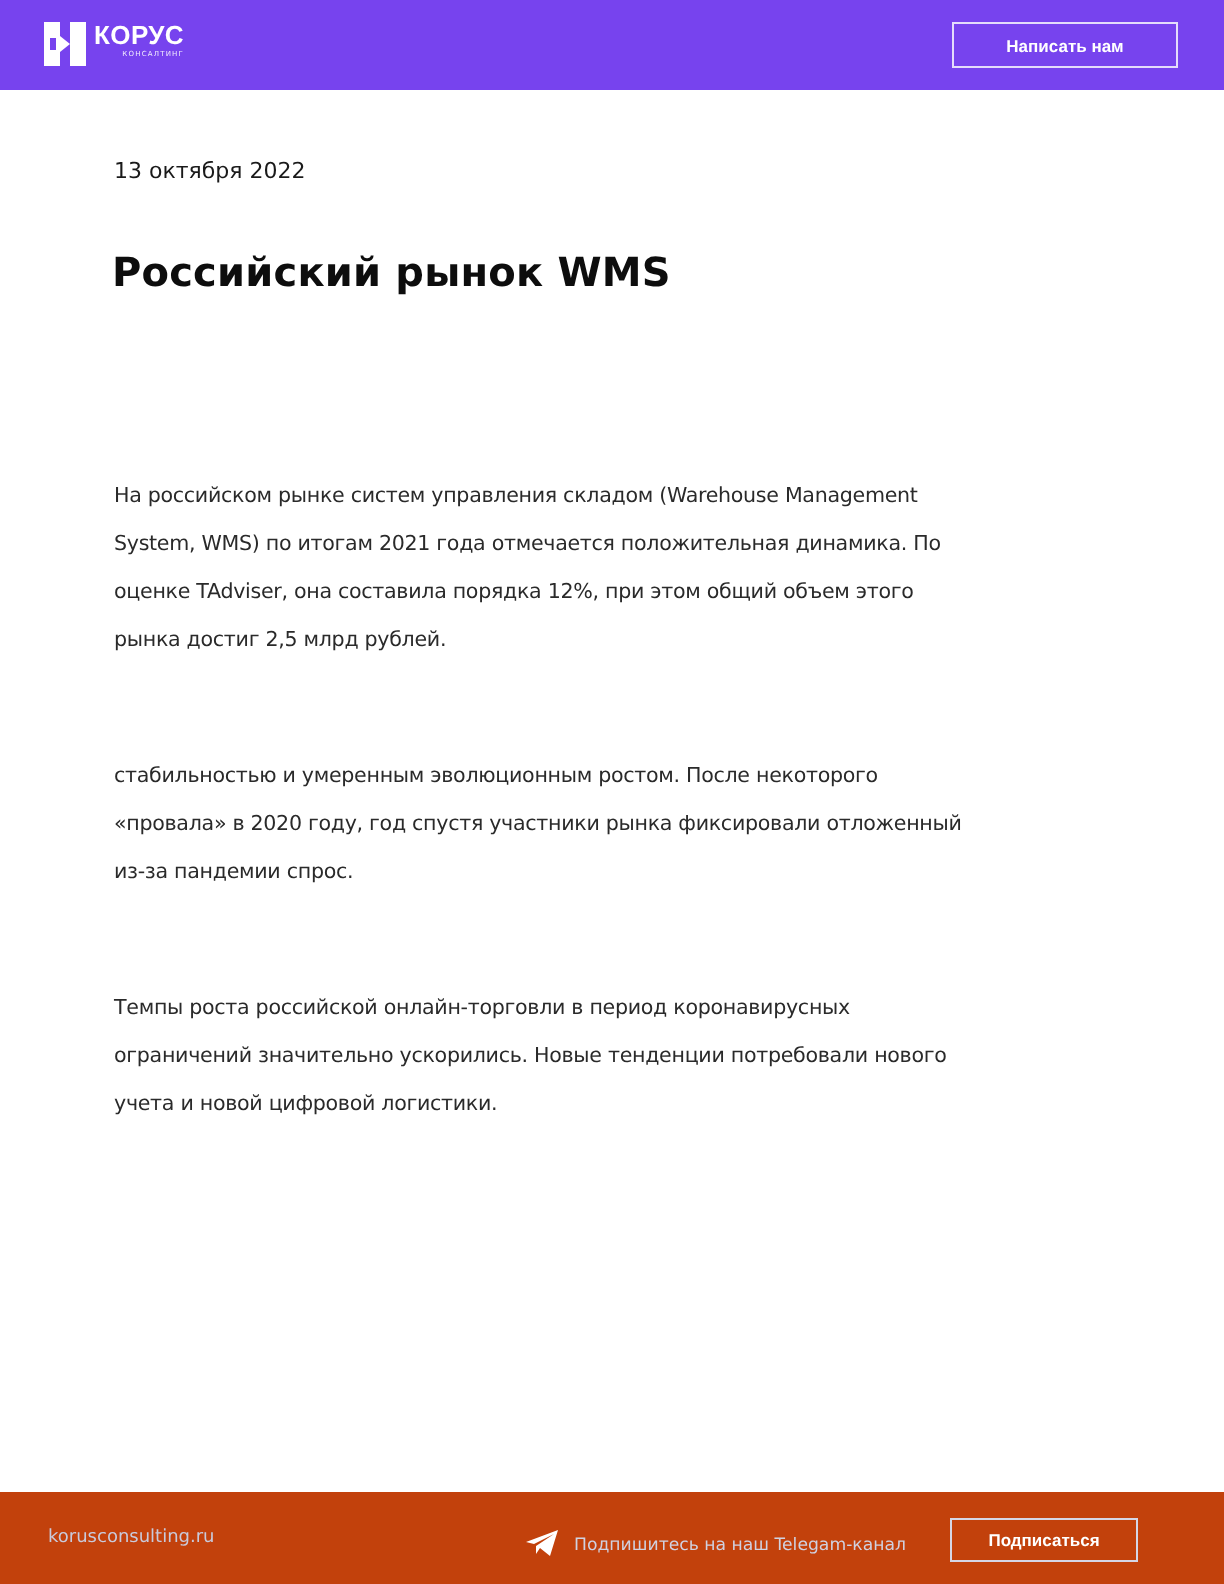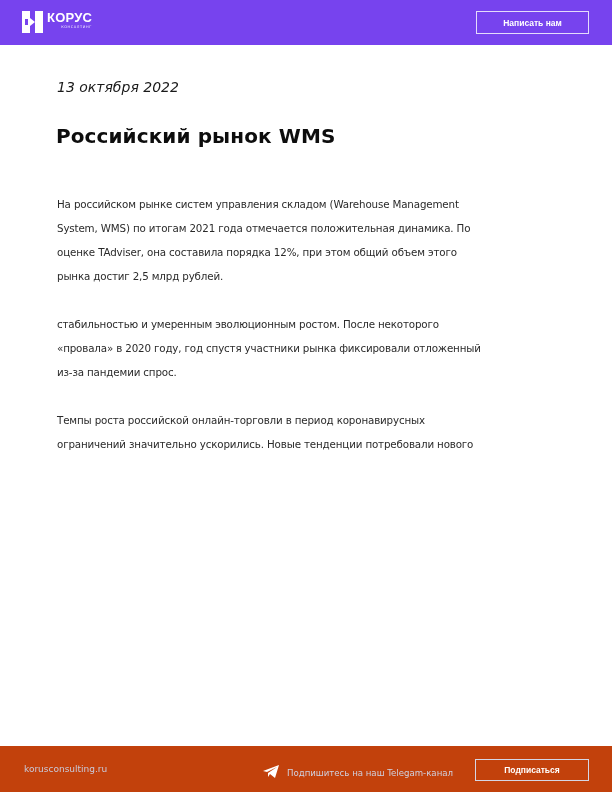--- a/index.html
+++ b/index.html
@@ -17,37 +17,37 @@
     .logo-name { font-family: "Liberation Sans", sans-serif; font-weight: bold; font-size: 13px; letter-spacing: 0.2px; line-height: 14px; }
     .logo-sub { font-size: 3.5px; line-height: 5px; letter-spacing: 0.6px; opacity: 0.9; }
 
     .header-btn {
       position: absolute; left: 476px; top: 11px; width: 113px; height: 23px;
       border: 1.5px solid #e4dcfb; background: transparent; color: #fff;
       font-family: "Liberation Sans", sans-serif; font-weight: bold; font-size: 8.5px;
       display: flex; align-items: center; justify-content: center;
     }
 
-    .date { position: absolute; left: 57px; top: 79px; font-size: 14px; color: #1a1a1a; font-style: italic; }
+    .date { position: absolute; left: 57px; top: 79px; font-size: 11px; color: #1a1a1a; }
     .title { position: absolute; left: 56px; top: 124px; font-family: "DejaVu Sans", sans-serif; font-weight: bold; font-size: 20px; color: #0d0d0d; letter-spacing: 0.1px; }
 
     .content { position: absolute; left: 57px; top: 192px; width: 500px; }
-    .para { font-size: 10.3px; line-height: 24px; color: #2a2a2a; margin-bottom: 24px; letter-spacing: -0.15px; }
+    .para { font-size: 10.3px; line-height: 24px; color: #2a2a2a; margin-bottom: 24px; letter-spacing: -0.15px; margin-top: 44px; }
     .para .line { display: block; white-space: nowrap; }
 
     .footer {
       position: absolute; left: 0; top: 746px; width: 612px; height: 46px;
       background: #c2410c;
       text-align: center;
     }
     .footer-site { position: absolute; left: 24px; top: 18px; font-size: 9px; color: #c9cadb; }
     .footer-tg { position: absolute; left: 263px; top: 17px; display: flex; align-items: center; }
     .footer-tg-text { margin-left: 8px; font-size: 8.6px; color: #d0d1e0; }
     .footer-btn {
-      position: absolute; left: 475px; top: 13px; width: 114px; height: 22px;
+      position: absolute; left: 475px; top: 13px; width: 94px; height: 22px;
       border: 1.5px solid #d5d6e6; background: transparent; color: #fff;
       font-family: "Liberation Sans", sans-serif; font-weight: bold; font-size: 8.5px;
       display: flex; align-items: center; justify-content: center;
     }
   </style>
 </head>
 <body>
 
 <div class="header">
   <div class="logo">
@@ -78,20 +78,21 @@
     <span class="line">рынка достиг 2,5 млрд рублей.</span>
   </p>
   <p class="para">
     <span class="line">стабильностью и умеренным эволюционным ростом. После некоторого</span>
     <span class="line">«провала» в 2020 году, год спустя участники рынка фиксировали отложенный</span>
     <span class="line">из-за пандемии спрос.</span>
   </p>
   <p class="para">
     <span class="line">Темпы роста российской онлайн-торговли в период коронавирусных</span>
     <span class="line">ограничений значительно ускорились. Новые тенденции потребовали нового</span>
+    <span class="line">учета и новой цифровой логистики.</span>
   </p>
 </div>
 
 <div class="footer">
   <span class="footer-site">korusconsulting.ru</span>
   <div class="footer-tg">
     <span>
       <svg width="16" height="13" viewBox="0 0 16 13">
         <polygon points="0,6 16,0 12,13 7,9 5,12 5,8 14,2 4,7" fill="#ffffff"></polygon>
       </svg>

